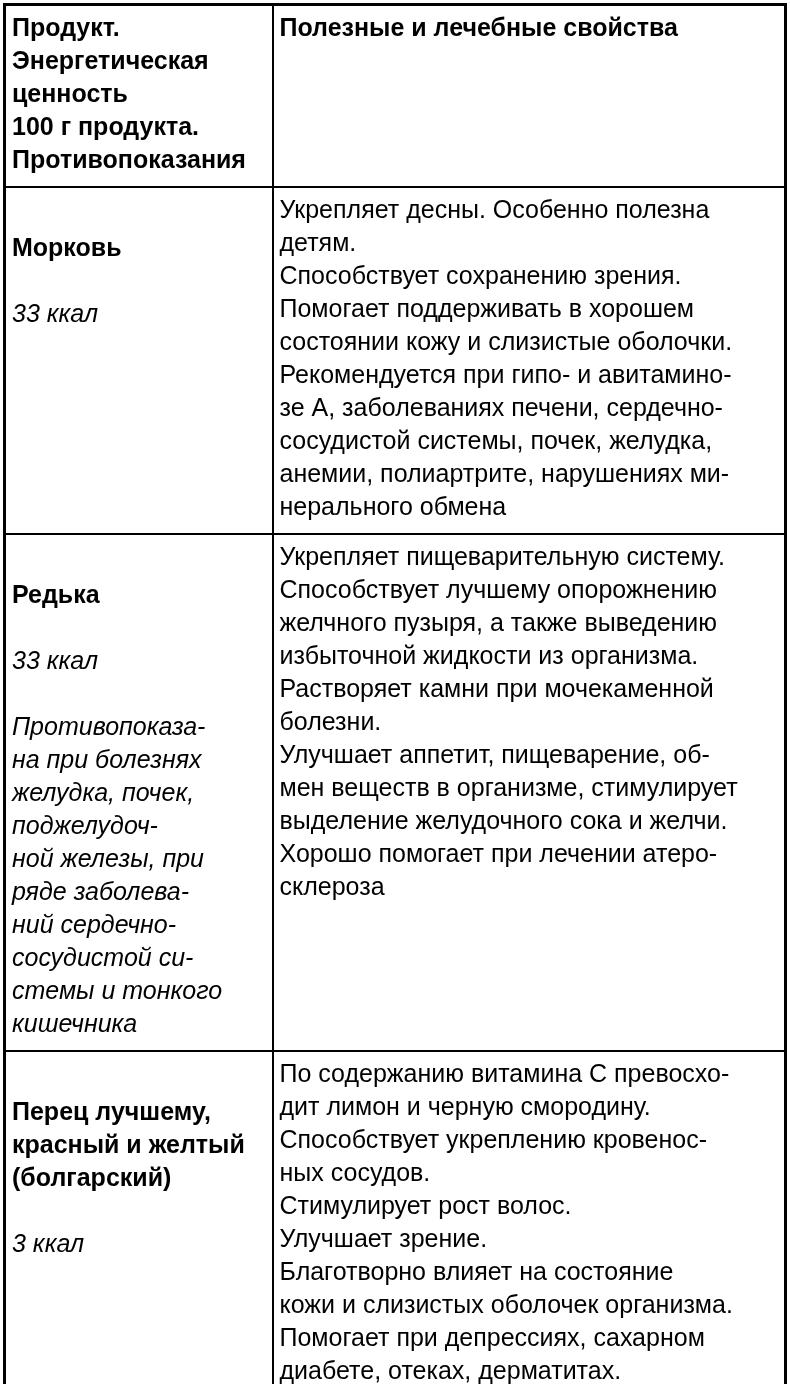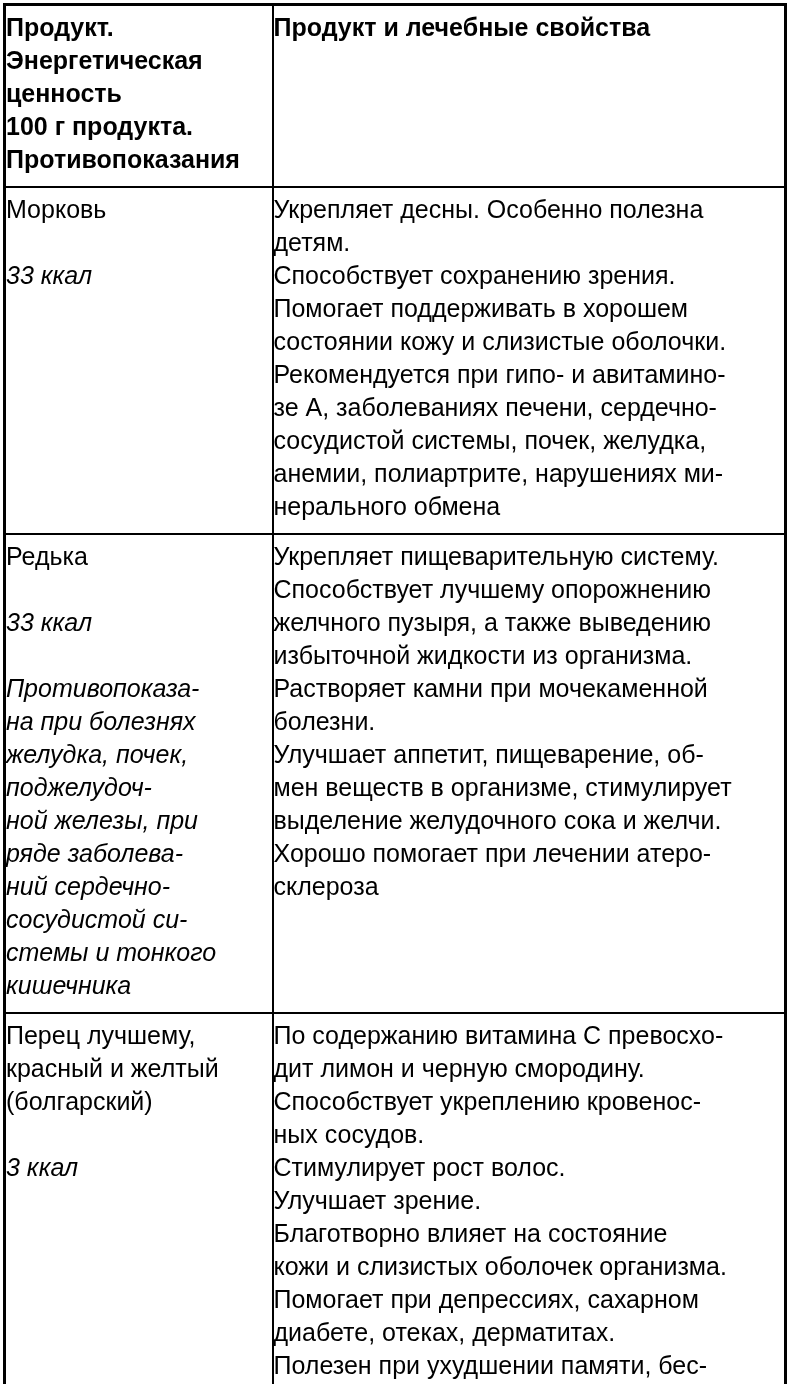--- a/index.html
+++ b/index.html
@@ -25,32 +25,33 @@
     table-layout: fixed;
     border: 3px solid #000000;
     border-bottom-width: 7px;
   }
   col.col-left  { width: 268px; }
   col.col-right { width: auto; }
   th, td {
     border: 2px solid #000000;
     vertical-align: top;
     text-align: left;
-    padding: 5px 8px 10px 0;
+    padding: 5px 8px 10px 6px;
     font-size: 25px;
     line-height: 33px;
   }
   th {
     font-weight: bold;
   }
   .pre {
     white-space: pre-line;
   }
   .product-name {
-    font-weight: normal;
+    font-weight: bold;
+    margin-top: 38px;
   }
   .product-details {
     margin-top: 33px; 
     font-weight: normal;
     font-style: italic;
   }
 </style>
 </head>
 <body>
 
@@ -63,21 +64,21 @@
     <thead>
       <tr>
         <th>
           <div class="pre">Продукт.
 Энергетическая
 ценность
 100 г продукта.
 Противопоказания</div>
         </th>
         <th>
-          <div class="pre">Продукт и лечебные свойства</div>
+          <div class="pre">Полезные и лечебные свойства</div>
         </th>
       </tr>
     </thead>
     <tbody>
 
       <tr>
         <td>
           <div class="product-name pre">Морковь</div>
           <div class="product-details pre">33 ккал</div>
         </td>

